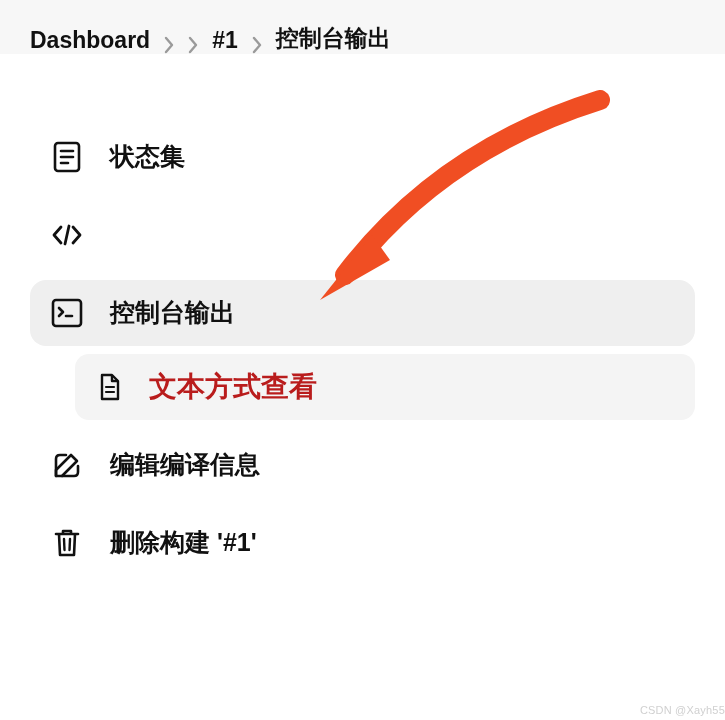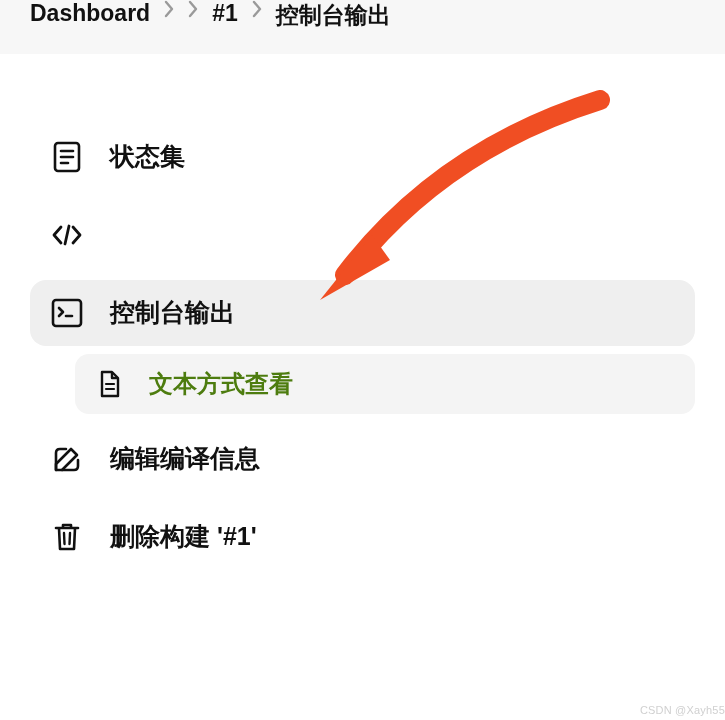--- a/index.html
+++ b/index.html
@@ -6,21 +6,21 @@
     body {
       width: 725px;
       height: 720px;
       font-family: -apple-system, BlinkMacSystemFont, "Segoe UI", "PingFang SC", "Microsoft YaHei", sans-serif;
       background: #ffffff;
       position: relative;
       overflow: hidden;
     }
     .breadcrumb {
       display: flex;
-      align-items: flex-start;
+      align-items: flex-end;
       height: 54px;
       padding: 0 30px;
       background: #f7f7f7;
       gap: 14px;
     }
     .breadcrumb-item {
       font-size: 23px;
       font-weight: 700;
       color: #111;
     }
@@ -69,23 +69,23 @@
       align-items: center;
       padding: 14px 20px;
       gap: 24px;
       border-radius: 14px;
       background: #f4f4f4;
       cursor: pointer;
     }
     .submenu-item .icon { width: 30px; height: 30px; display: inline-flex; }
     .submenu-item .icon svg { width: 30px; height: 30px; }
     .submenu-label {
-      font-size: 24px;
+      font-size: 28px;
       font-weight: 700;
-      color: #4d7c0f;
+      color: #b91c1c;
     }
     .arrow-annotation {
       position: absolute;
       top: 90px;
       left: 320px;
       width: 300px;
       height: 220px;
       pointer-events: none;
     }
     .watermark {

